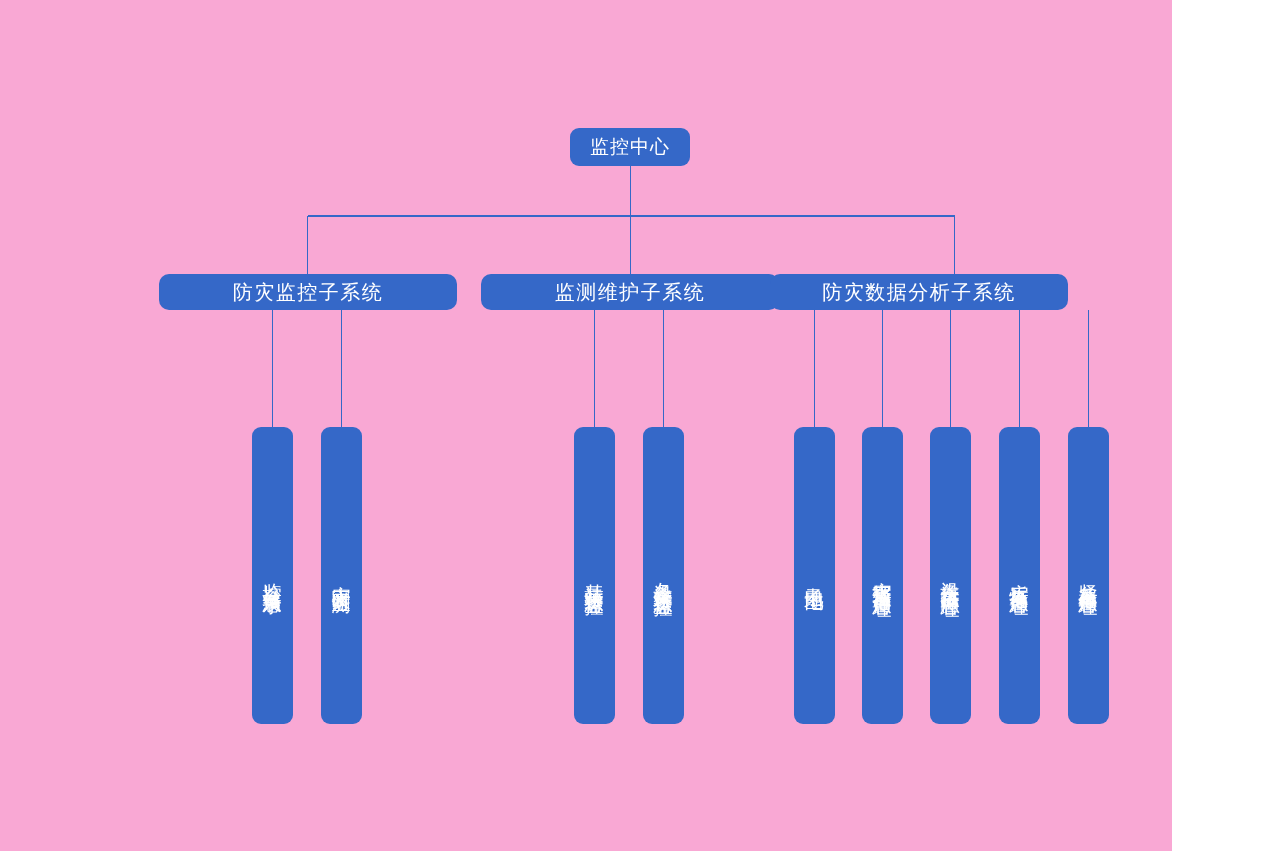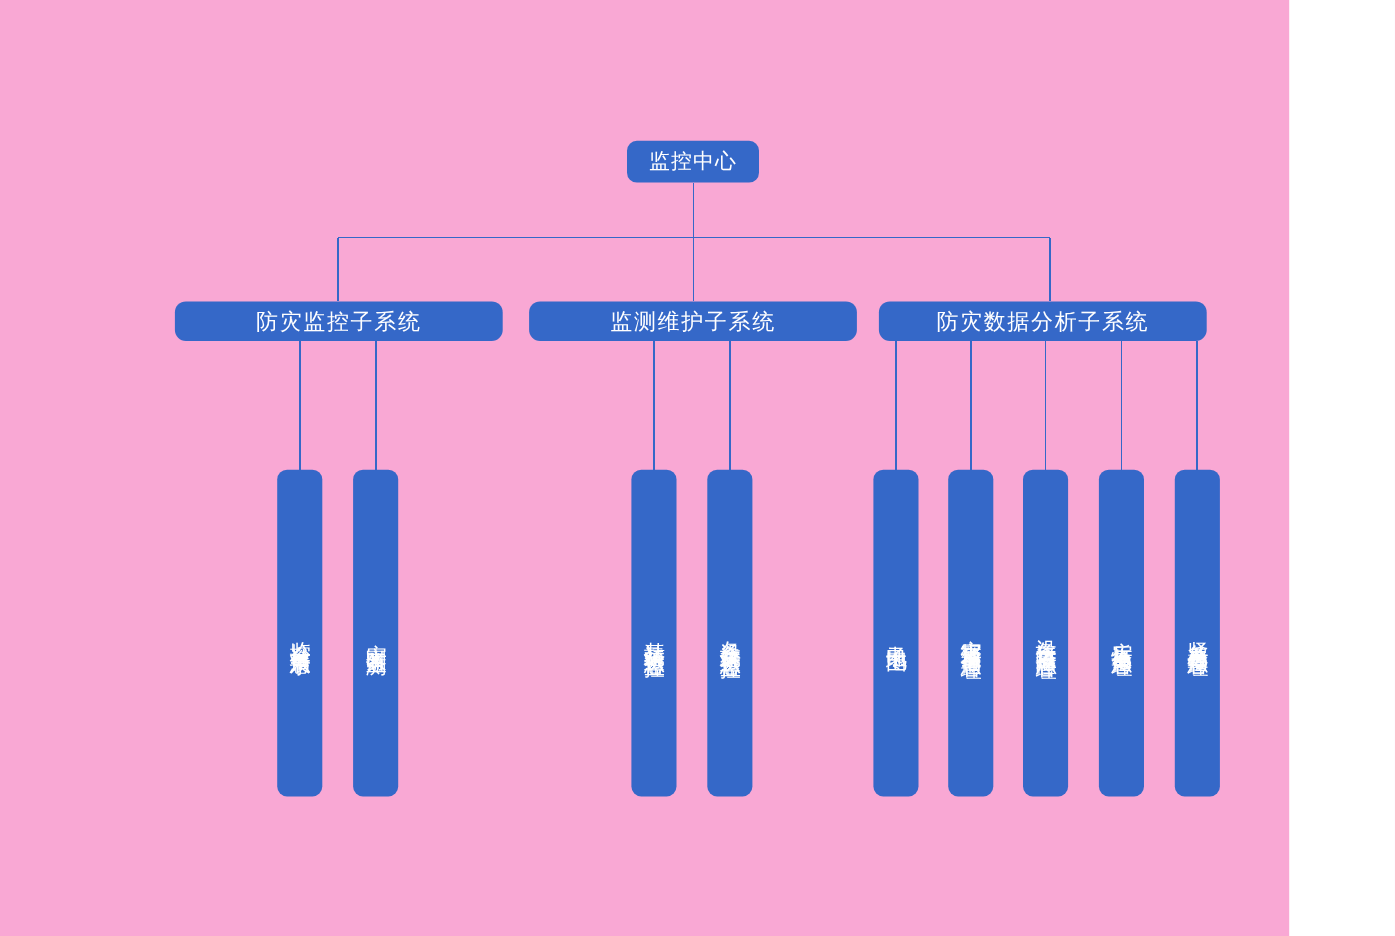--- a/index.html
+++ b/index.html
@@ -50,21 +50,21 @@
   
   .node-sub {
     top: 274px;
     height: 36px;
     border-radius: 10px;
     font-size: 20px;
     letter-spacing: 1.5px;
   }
   .node-sub-0 { left: 159px; width: 298px; }
   .node-sub-1 { left: 481px; width: 298px; text-align: right; }
-  .node-sub-2 { left: 799px; width: 298px; }
+  .node-sub-2 { left: 770px; width: 298px; }
 
   
   .node-leaf {
     top: 427px;
     height: 297px;
     width: 41px;
     border-radius: 9px;
     font-size: 19px;
     letter-spacing: 2px;
     padding: 14px 0;

